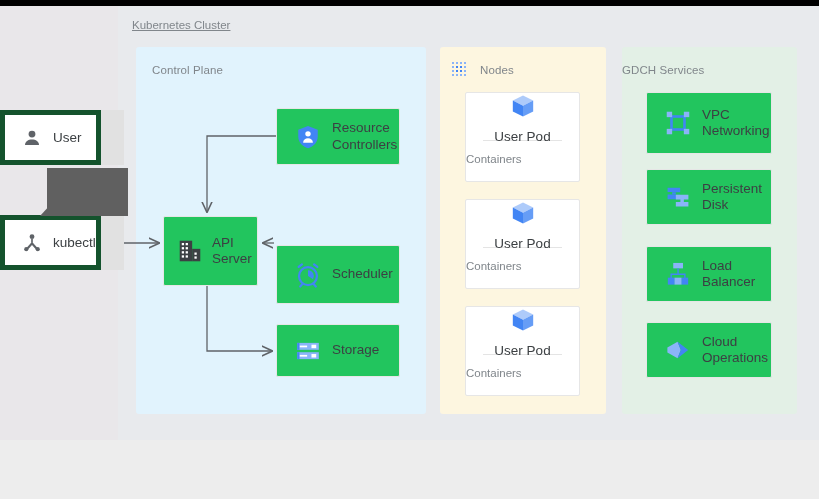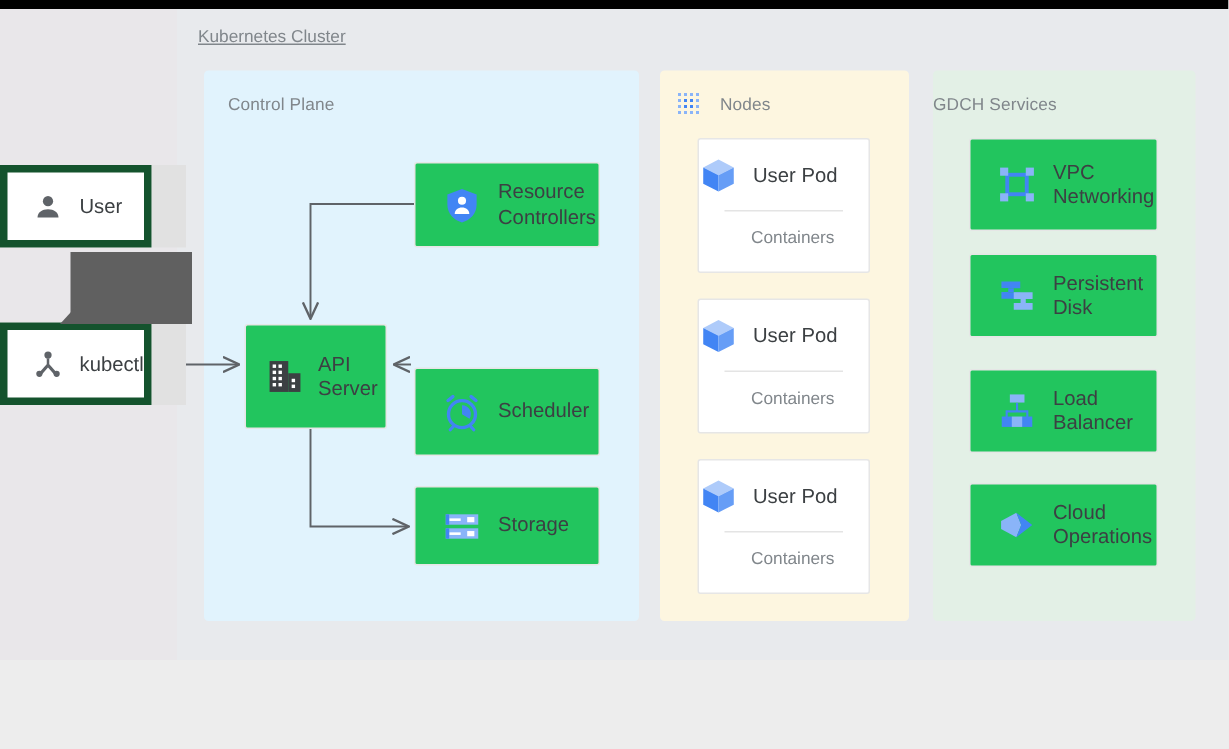--- a/index.html
+++ b/index.html
@@ -51,24 +51,24 @@
   .node-card {
     position:absolute; background:#22c55e; border:1px solid #e6e6e6; border-radius:2px;
     font-size:13.5px; color:#3c4043;
   }
   .node-row { display:flex; align-items:center; gap:11px; padding:0 0 0 18px; height:100%; }
   .node-row .ico { flex:0 0 auto; width:26px; height:26px; }
   .node-label { line-height:1.22; }
 
   
   .pod-card { position:absolute; background:#fff; border:1px solid #e6e6e6; border-radius:2px; }
-  .pod-head { display:flex; align-items:center; gap:10px; height:47px; padding-left:0; font-size:13.5px; color:#3c4043; }
+  .pod-head { display:flex; align-items:center; gap:10px; height:47px; padding-left:0; font-size:13.5px; color:#3c4043;flex-direction:column; }
   .pod-head .ico { width:26px; height:26px; flex:0 0 auto; }
   .pod-sep { height:1px; background:#e4e4e4; margin:0 17px; }
-  .pod-sub { text-align:center; font-size:11.5px; color:#80868b; padding-top:12px;padding-left:12px; }
+  .pod-sub { text-align:left; font-size:11.5px; color:#80868b; padding-top:12px; }
 
   
   #arrow-layer { position:absolute; left:0; top:0; width:819px; height:499px; pointer-events:none; }
 </style>
 </head>
 <body>
 
 <div id="top-black-bar"></div>
 <div id="left-pane-bg"></div>
 <div id="canvas-bg"></div>

